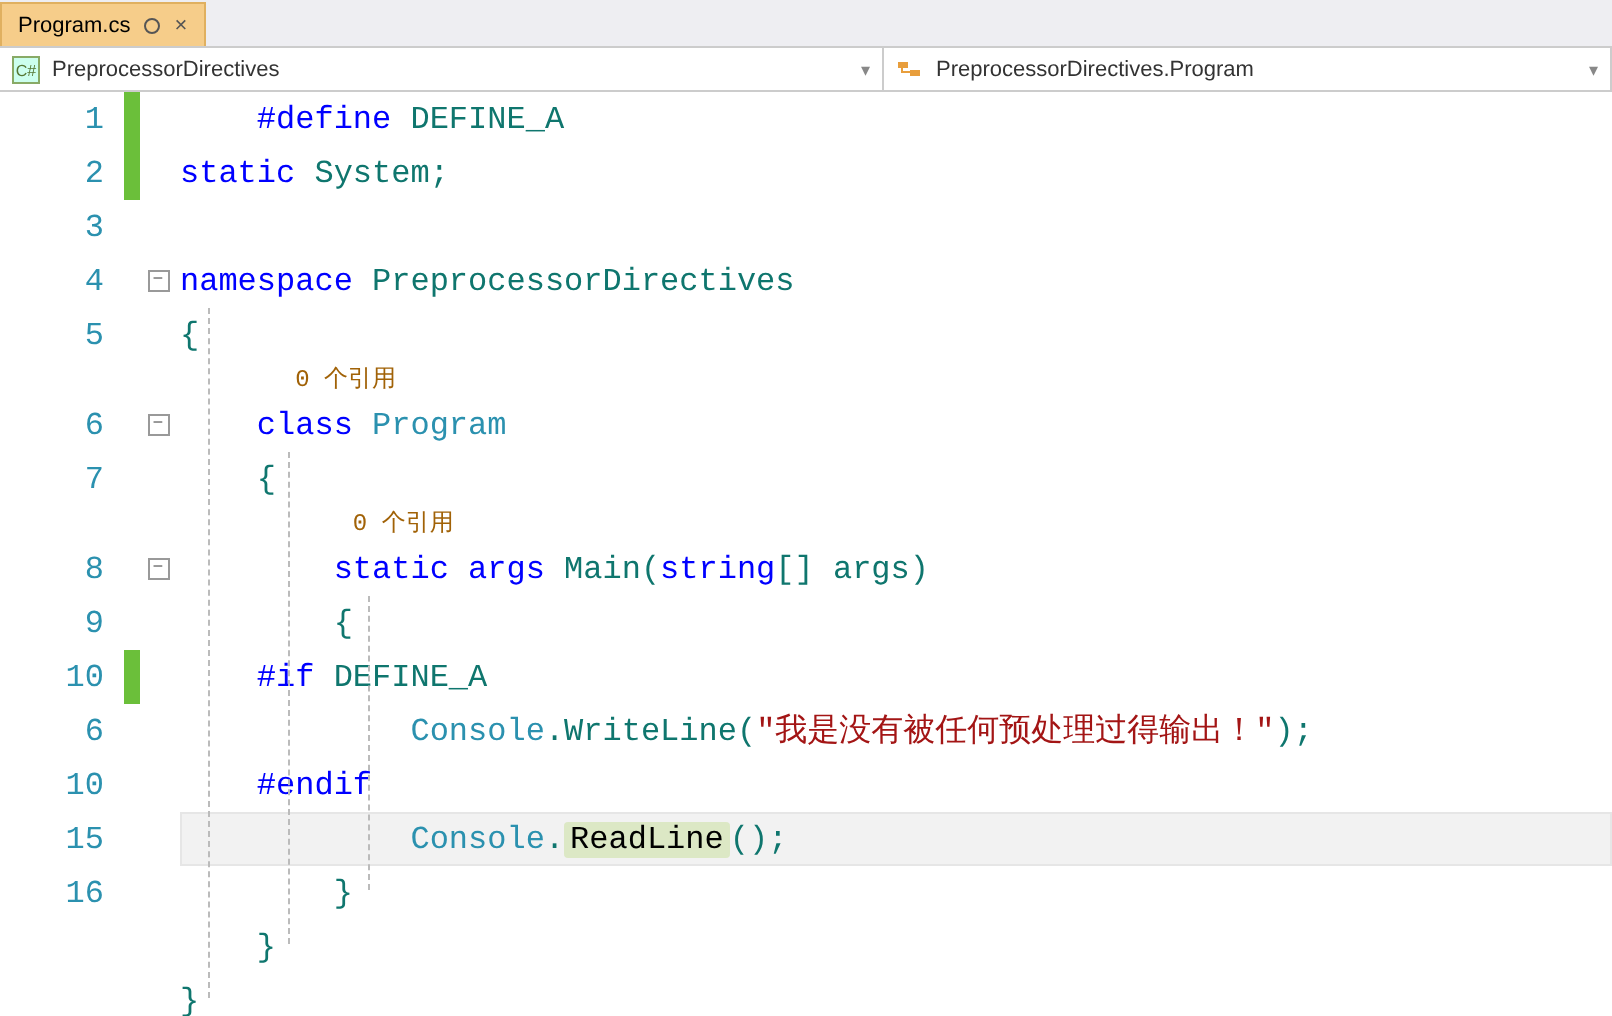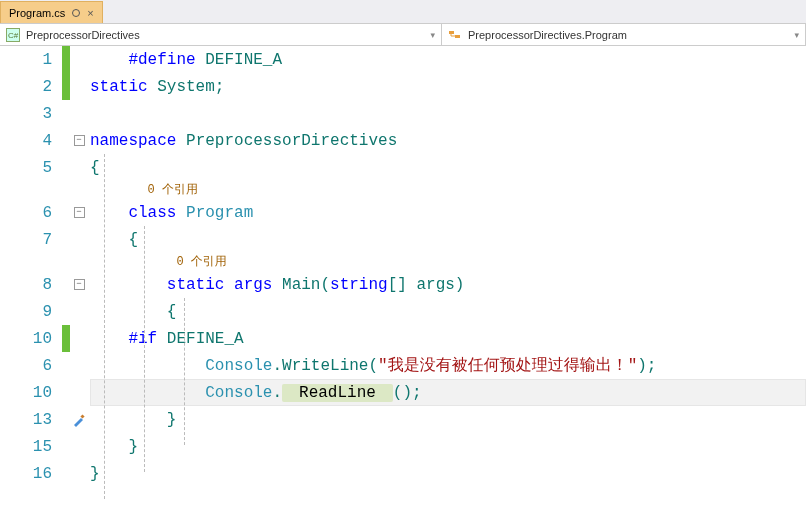--- a/index.html
+++ b/index.html
@@ -26,21 +26,21 @@
   .rowicon { width:18px; height:100%; display:flex; align-items:center; justify-content:center; }
   .code { position:relative; flex:1; }
   .line { height:27px; display:flex; align-items:center; white-space:pre; }
   .k { color:#0000ff; }
   .t { color:#2b91af; }
   .s { color:#a31515; }
   .pl { color:#0f766e; }
   .hint { font-size:12px; color:#a16207; line-height:1; }
   .fold { width:11px; height:11px; border:1px solid #999; font-size:9px; line-height:9px; text-align:center; color:#666; display:inline-block; }
   .outline { position:absolute; border-left:1px dashed #bbb; }
-  .hl { background:#dce8c5; border-radius:2px; padding:0 17px; }
+  .hl { background:#dce8c5; border-radius:2px; padding:0 3px; }
   .brush { width:14px; height:14px; }
   .currow { background:#f2f2f2; box-shadow:inset 0 0 0 1px #e6e6e6; width:100%; }
 </style>
 </head>
 <body>
 
 <div class="tabbar">
   <div class="tab">
     <span>Program.cs</span>
     <span class="pin"></span>
@@ -139,30 +139,20 @@
         <span class="lnum">6</span>
         <span class="mk"></span>
         <span class="rowicon"></span>
       </div>
     <div class="row">
         <span class="lnum">10</span>
         <span class="mk"></span>
         <span class="rowicon"></span>
       </div>
     <div class="row">
-        <span class="lnum">13</span>
-        <span class="mk"></span>
-        <span class="rowicon">
-          <svg class="brush" viewBox="0 0 14 14">
-            <path d="M2 12 L9 5 L11 7 L4 14 Z" fill="#4a90d9"></path>
-            <rect x="9" y="2" width="3" height="3" fill="#c97d2e" transform="rotate(45 10.5 3.5)"></rect>
-          </svg>
-        </span>
-      </div>
-    <div class="row">
         <span class="lnum">15</span>
         <span class="mk"></span>
         <span class="rowicon"></span>
       </div>
     <div class="row">
         <span class="lnum">16</span>
         <span class="mk"></span>
         <span class="rowicon"></span>
       </div>
 
@@ -179,19 +169,20 @@
     <div class="line"><span class="k">namespace</span><span class="pl"> PreprocessorDirectives</span></div>
     <div class="line"><span class="pl">{</span></div>
     <div class="line" style="height:18px"><span class="hint">        </span><span class="hint">0 个引用</span></div>
     <div class="line"><span class="pl">    </span><span class="k">class</span><span class="t"> Program</span></div>
     <div class="line"><span class="pl">    {</span></div>
     <div class="line" style="height:18px"><span class="hint">            </span><span class="hint">0 个引用</span></div>
     <div class="line"><span class="pl">        </span><span class="k">static</span><span class="pl"> </span><span class="k">args</span><span class="pl"> Main(</span><span class="k">string</span><span class="pl">[] args)</span></div>
     <div class="line"><span class="pl">        {</span></div>
     <div class="line"><span class="pl">    </span><span class="k">#if</span><span class="pl"> DEFINE_A</span></div>
     <div class="line"><span class="pl">            </span><span class="t">Console</span><span class="pl">.WriteLine(</span><span class="s">"我是没有被任何预处理过得输出！"</span><span class="pl">);</span></div>
+    <div class="line"><span class="pl">    </span><span class="k">#endif</span></div>
     <div class="line currow"><span class="pl">            </span><span class="t">Console</span><span class="pl">.</span><span class="hl">ReadLine</span><span class="pl">();</span></div>
     <div class="line"><span class="pl">        }</span></div>
     <div class="line"><span class="pl">    }</span></div>
     <div class="line"><span class="pl">}</span></div>
 
   </div>
 </div>
 
 </body></html>

